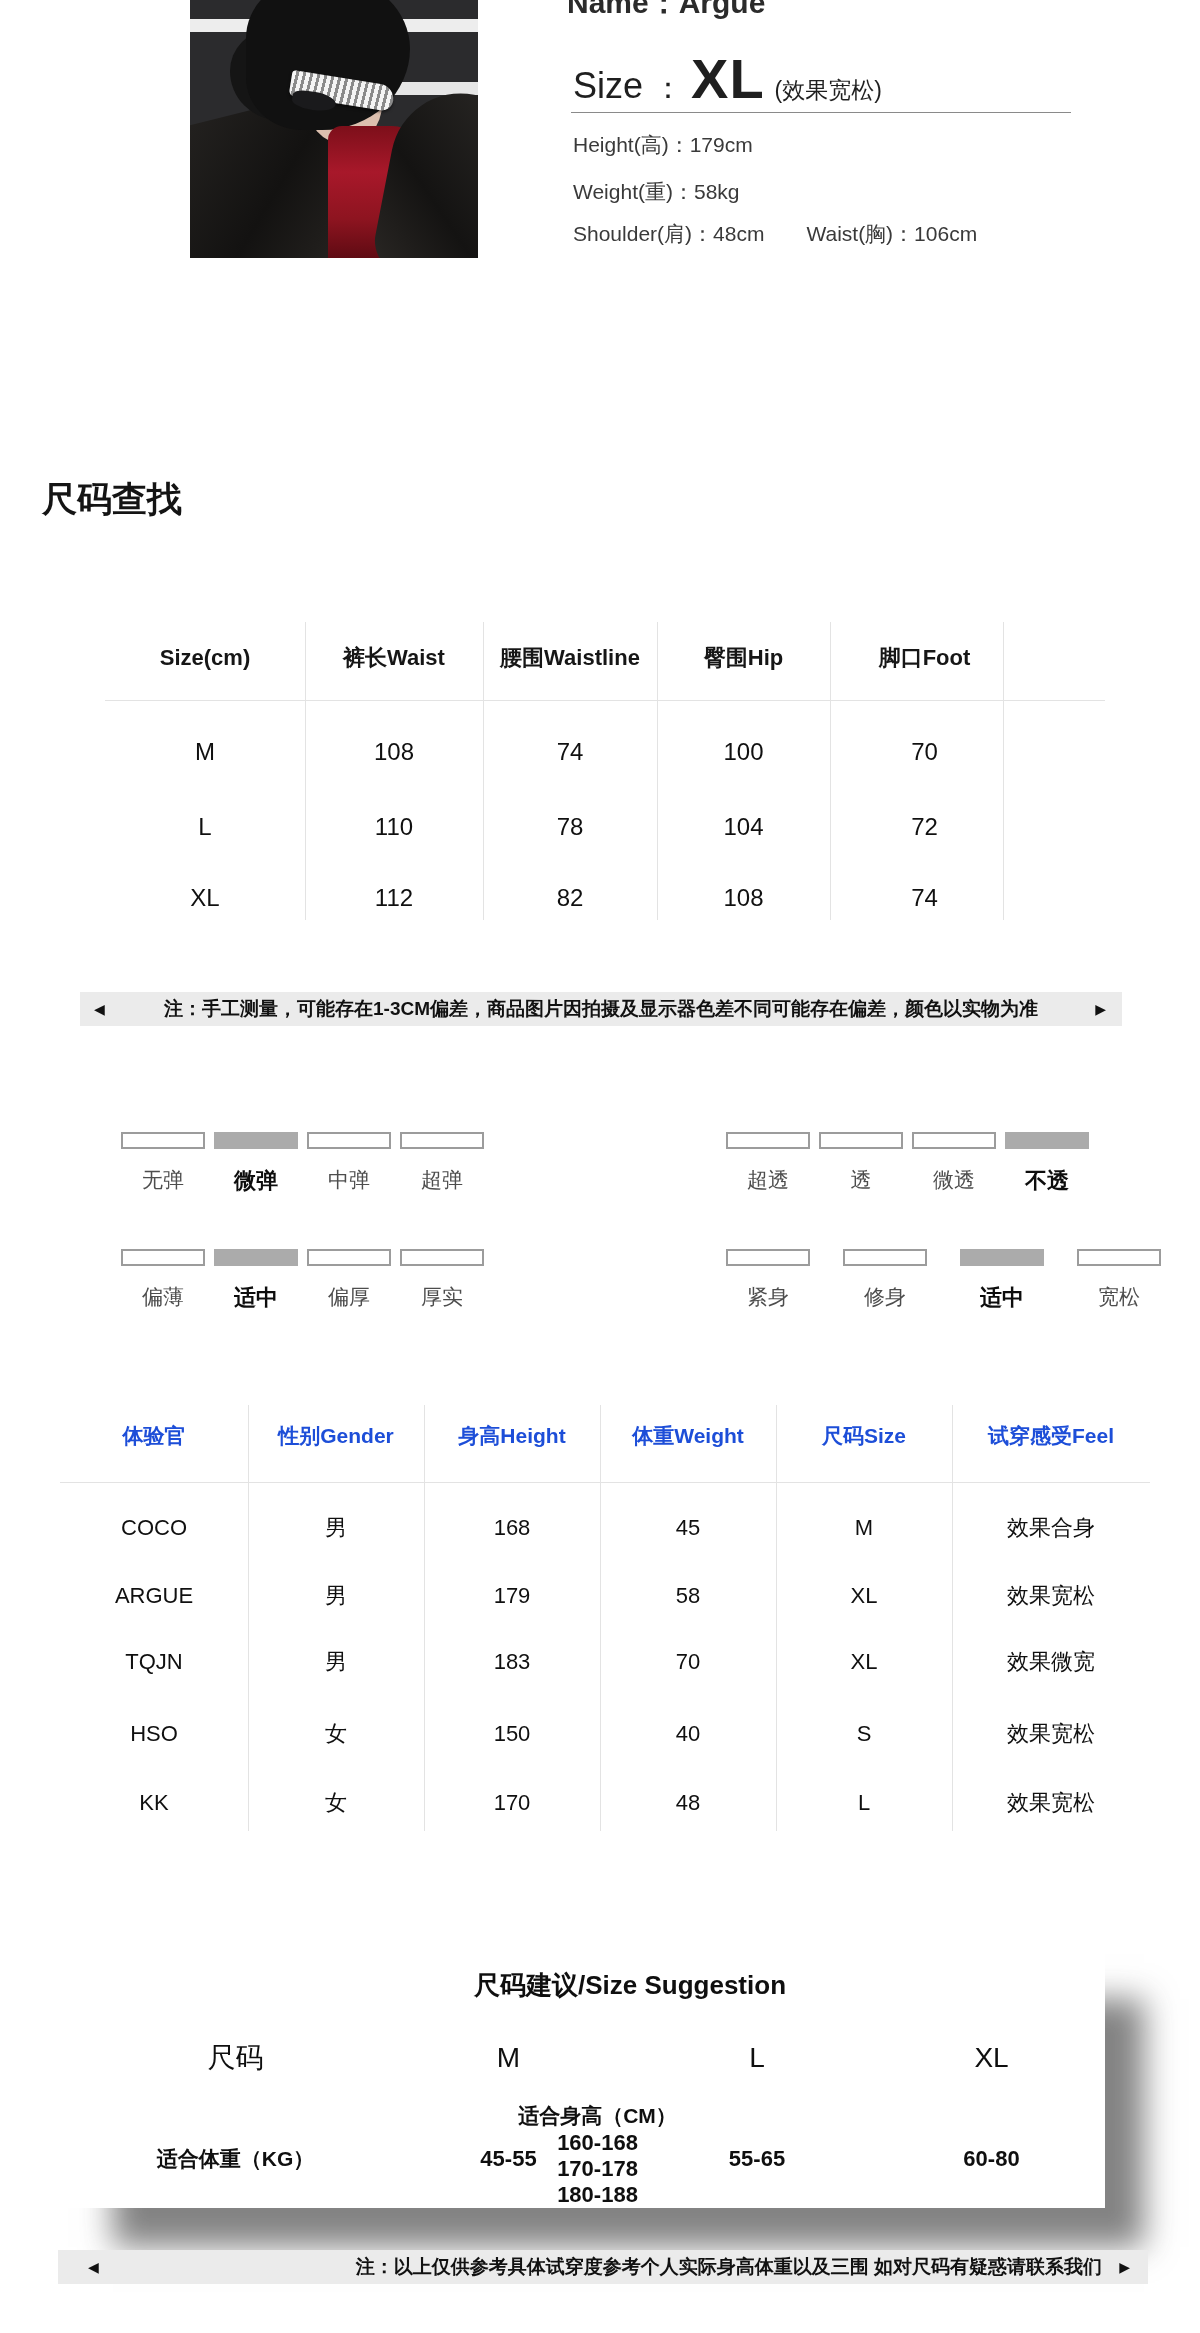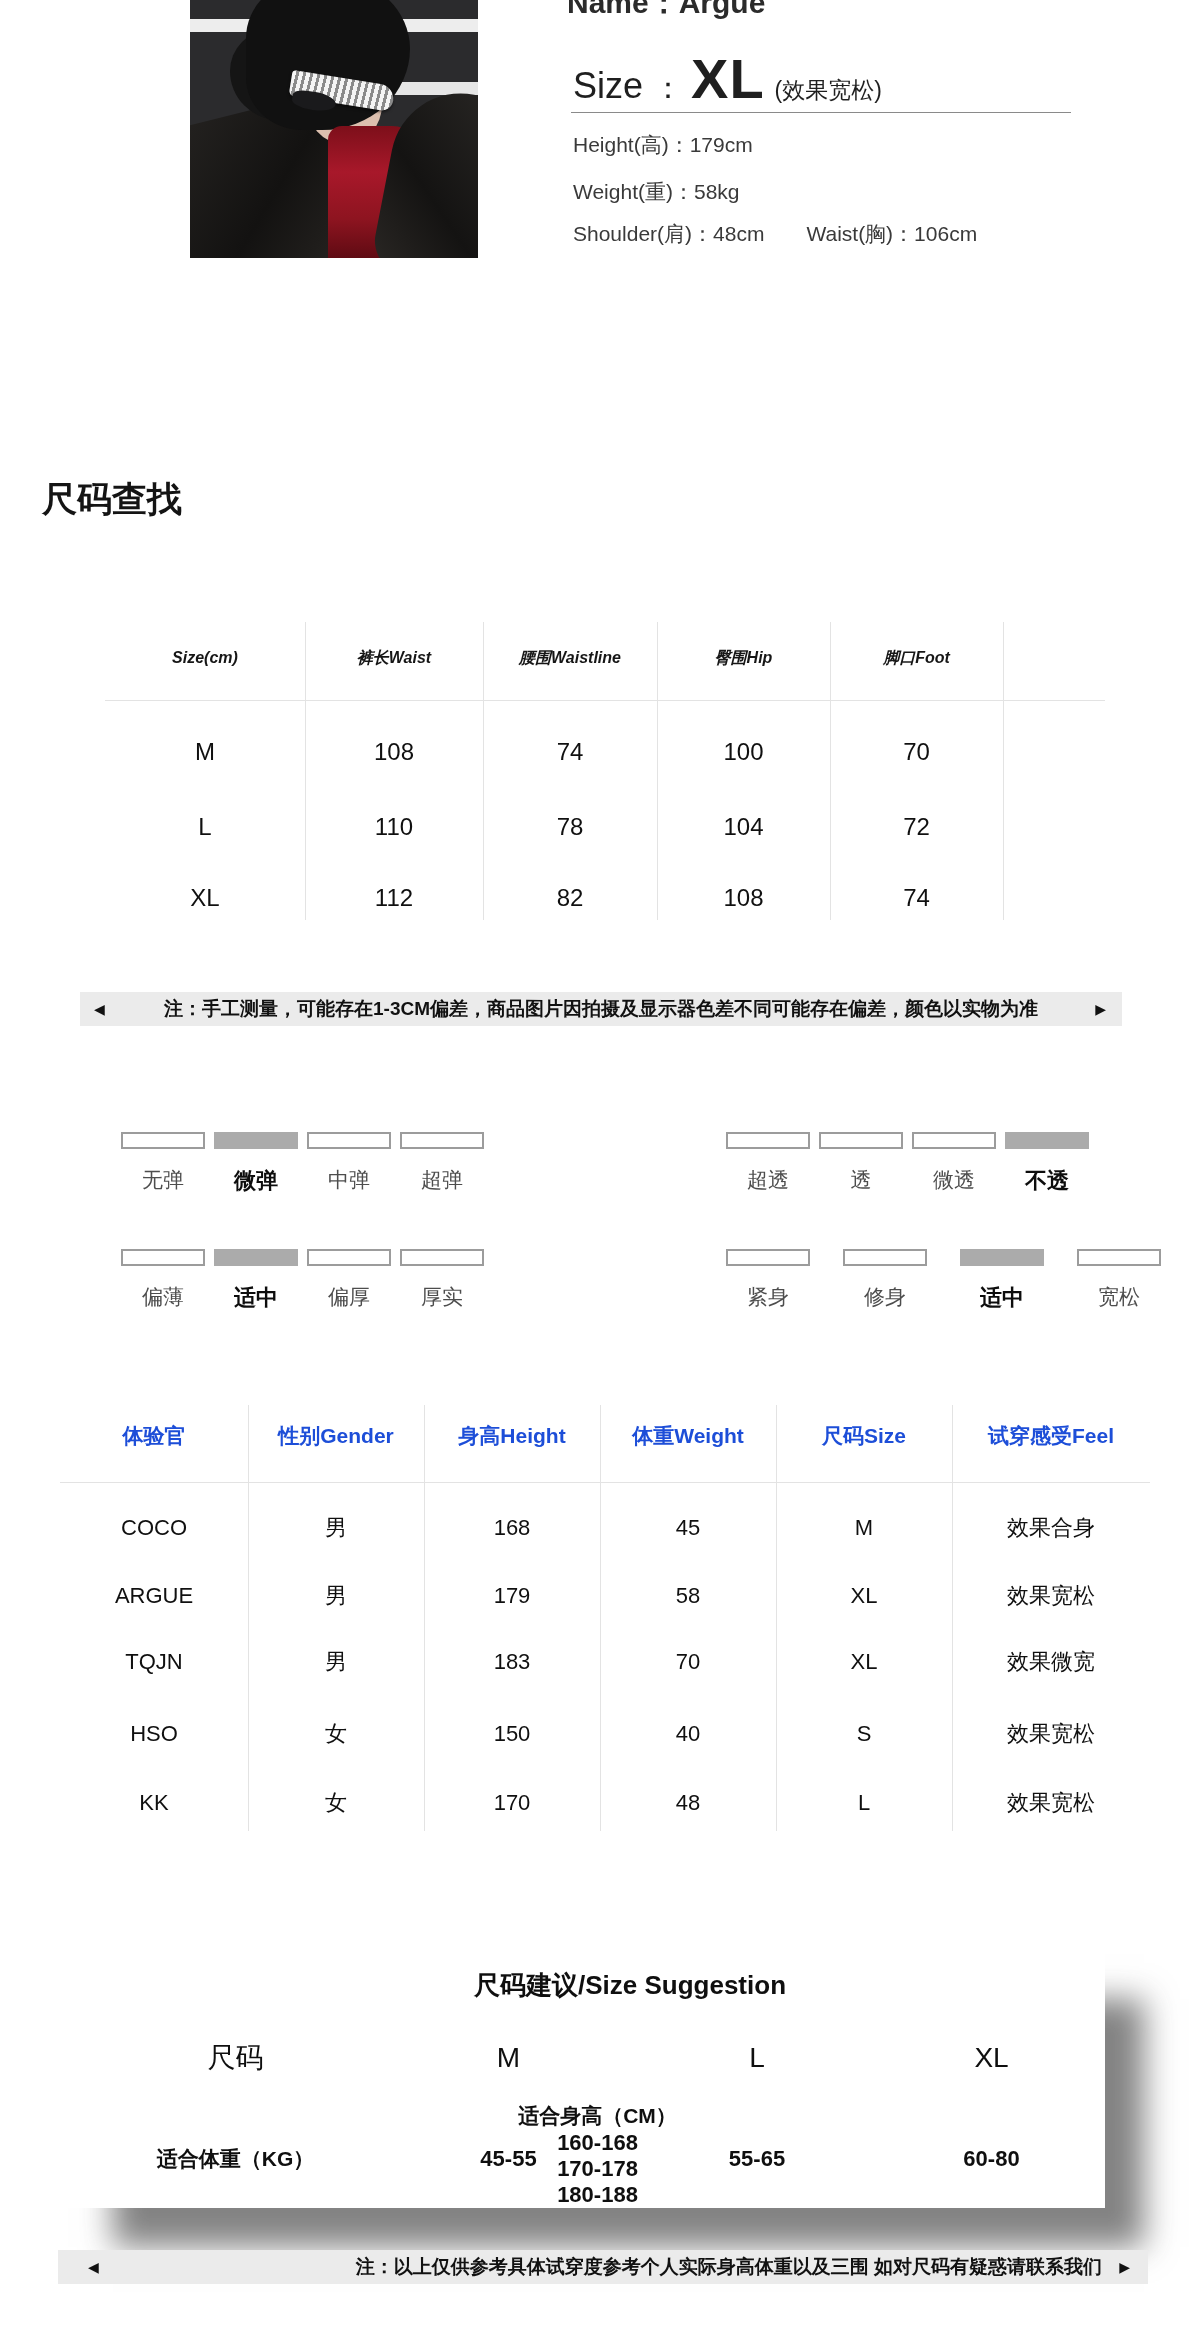--- a/index.html
+++ b/index.html
@@ -43,23 +43,23 @@
 
   
   .vline{position:absolute;width:1px;background:#e3e3e3;}
   .hline{position:absolute;height:1px;background:#e3e3e3;}
   .trow{position:absolute;display:flex;align-items:center;}
   .trow span{display:block;text-align:center;}
 
   
   .stbl{position:absolute;left:105px;top:622px;width:1000px;height:298px;}
   .stbl .vline{top:0;height:298px;}
-  .st-head{top:12px;height:48px;font-size:16px;font-weight:700;color:#161616;font-style:italic;}
+  .st-head{top:12px;height:48px;font-size:22px;font-weight:700;color:#161616;}
   .st-row{height:48px;font-size:24px;font-weight:500;color:#101010;}
-  .st-c0{width:200px;} .st-c1{width:178px;} .st-c2{width:174px;} .st-c3{width:173px;} .st-c4{width:173px;}
+  .st-c0{width:200px;} .st-c1{width:178px;} .st-c2{width:174px;} .st-c3{width:173px;} .st-c4{width:173px;margin-left:8px;}
 
   
   .notebar{position:absolute;height:34px;background:#ebebeb;font-size:19px;font-weight:700;color:#111;}
   .notebar .txt{position:absolute;top:0;line-height:34px;}
   .arrow{position:absolute;top:0;line-height:34px;font-size:14px;color:#111;cursor:pointer;}
   .nb-top{left:80px;top:992px;width:1042px;}
   .nb-top .txt{left:0;width:100%;text-align:center;}
   .nb-top .ar-l{left:14px;} .nb-top .ar-r{right:16px;}
   .nb-bot{left:58px;top:2250px;width:1090px;}
   .nb-bot .txt{right:46px;}

